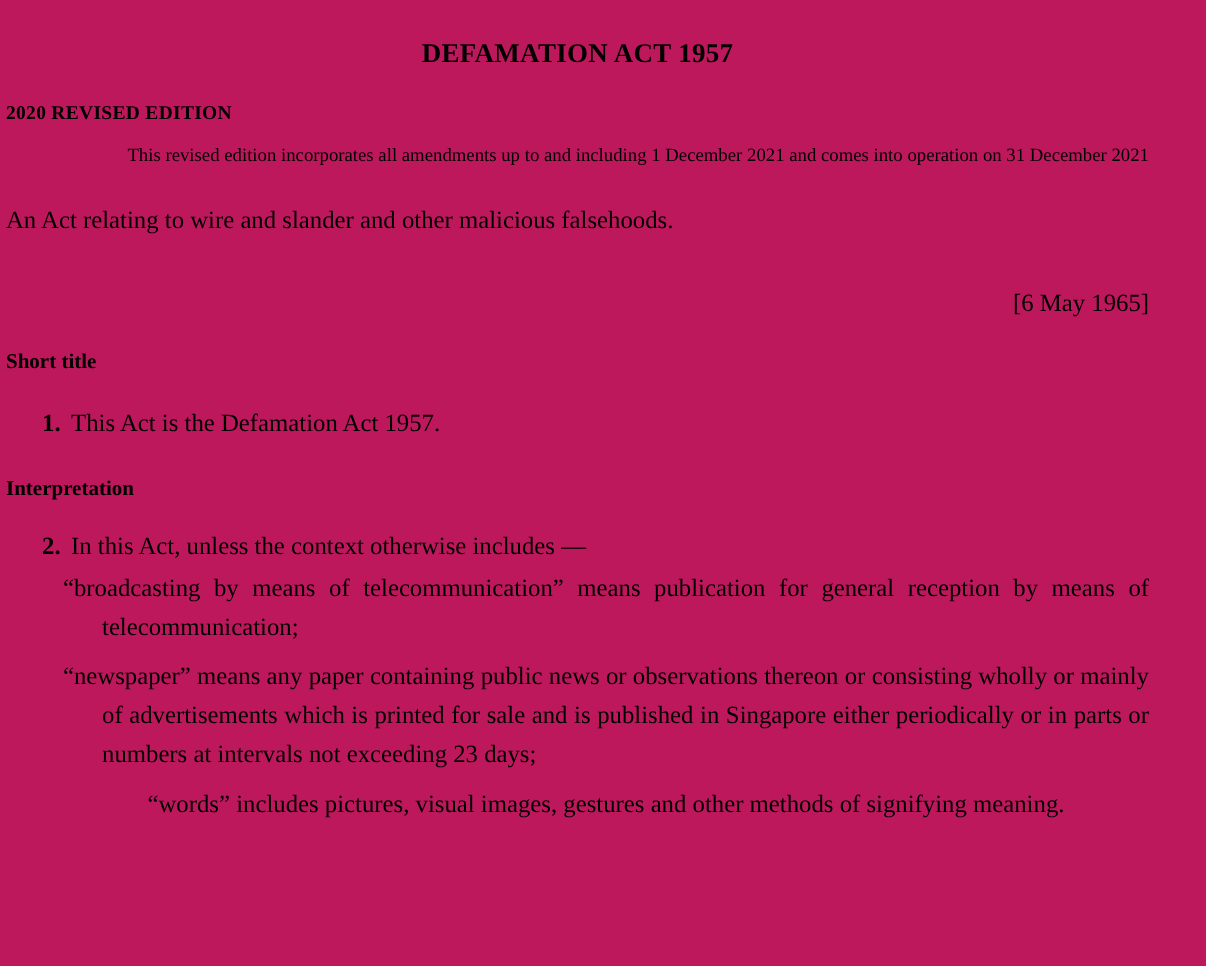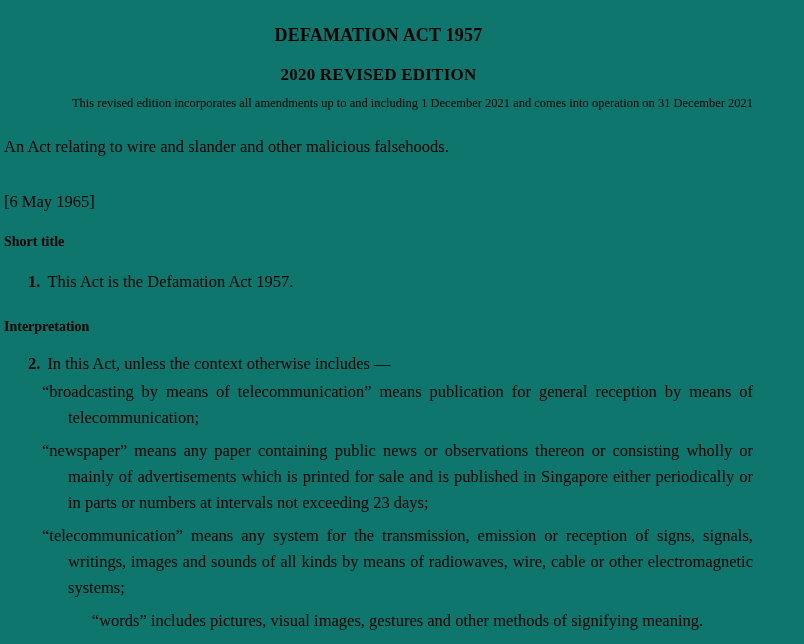--- a/index.html
+++ b/index.html
@@ -5,56 +5,56 @@
   html, body {
     margin: 0;
     padding: 0;
     background: #ffffff;
   }
   .page {
     position: relative;
     width: 804px;
     height: 644px;
     box-sizing: border-box;
-    padding: 24px 51px 0 4px;
-    background: #0f766e;
+    padding: 24px 38px 0 4px;
+    background: #be185d;
     color: #000000;
     font-family: "Liberation Serif", "DejaVu Serif", serif;
     font-size: 16.5px;
     line-height: 26px;
     overflow: hidden;
   }
   .doc-title {
     margin: 0 0 22px 0;
     text-align: center;
     font-size: 18px;
     font-weight: bold;
     line-height: 22px;
     letter-spacing: 0.2px;
   }
   .edition {
     margin: 0 0 14px 0;
-    text-align: center;
-    font-size: 17px;
+    text-align: left;
+    font-size: 13px;
     font-weight: bold;
     line-height: 14px;
     letter-spacing: 0.2px;
   }
   .revision-note {
     margin: 0 0 23px 0;
     text-align: right;
     font-size: 12.5px;
     line-height: 15px;
   }
   .long-title {
     margin: 0 0 29px 0;
   }
   .commencement {
     margin: 0 0 16px 0;
-    text-align: left;
+    text-align: right;
   }
   .sec-heading {
     margin: 0 0 9px 0;
     font-size: 14px;
     font-weight: bold;
     line-height: 22px;
   }
   .sec-heading.interp {
     margin-bottom: 13px;
   }
@@ -103,17 +103,16 @@
   <h2 class="sec-heading interp">Interpretation</h2>
 
   <p class="section sec-2">
     <span class="sec-num">2.</span><span>In this Act, unless the context otherwise includes —</span>
   </p>
 
   <p class="definition">“broadcasting by means of telecommunication” means publication for general reception by means of telecommunication;</p>
 
   <p class="definition">“newspaper” means any paper containing public news or observations thereon or consisting wholly or mainly of advertisements which is printed for sale and is published in Singapore either periodically or in parts or numbers at intervals not exceeding 23 days;</p>
 
-  <p class="definition">“telecommunication” means any system for the transmission, emission or reception of signs, signals, writings, images and sounds of all kinds by means of radiowaves, wire, cable or other electromagnetic systems;</p>
 
   <p class="definition last">“words” includes pictures, visual images, gestures and other methods of signifying meaning.</p>
 
 </div>
 
 </body></html>

